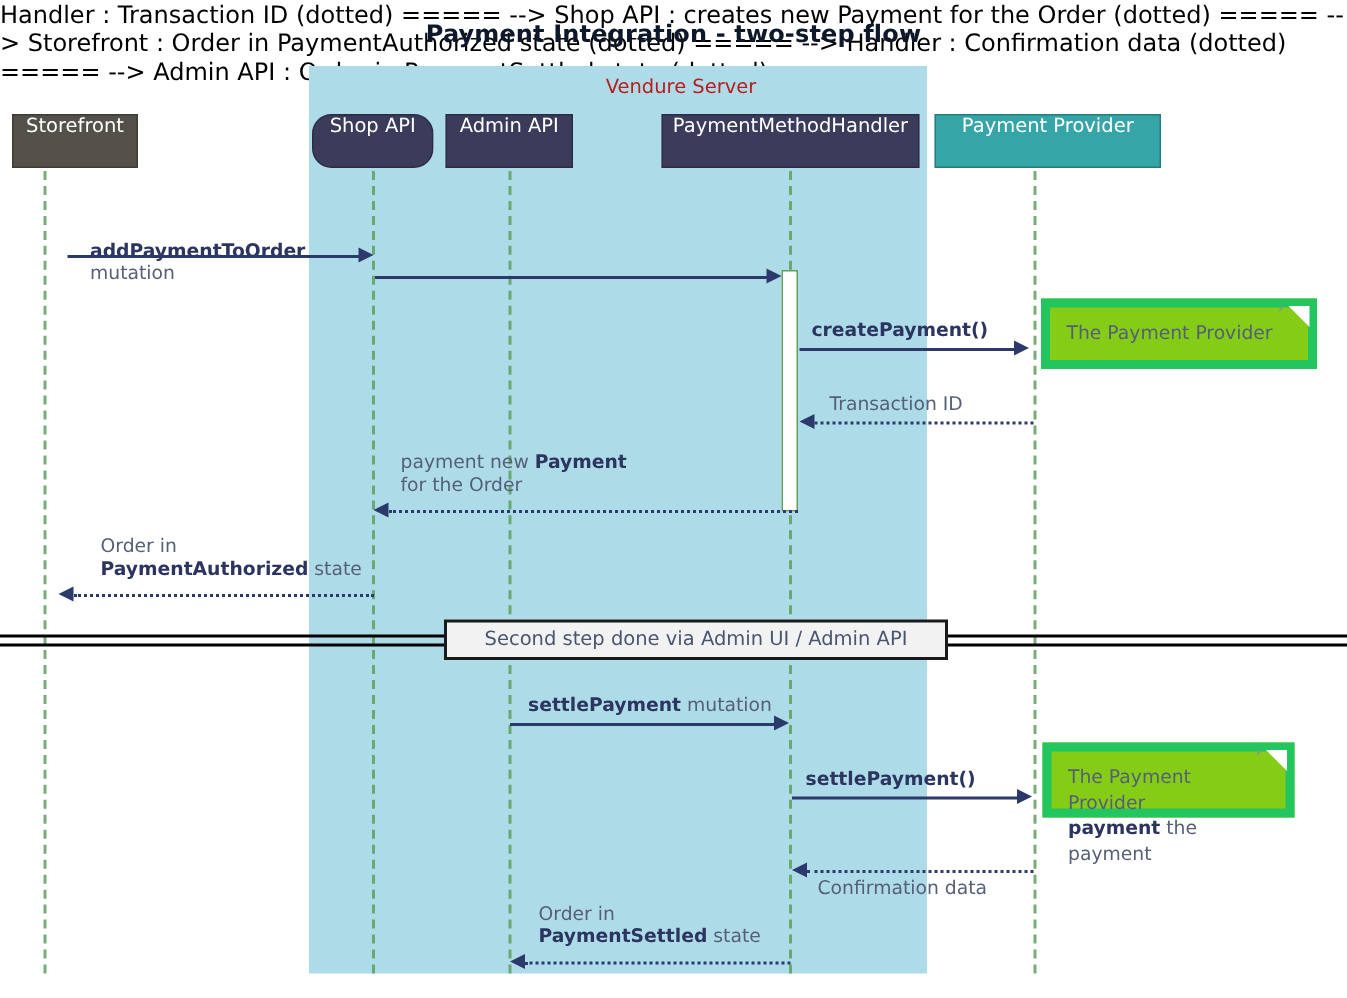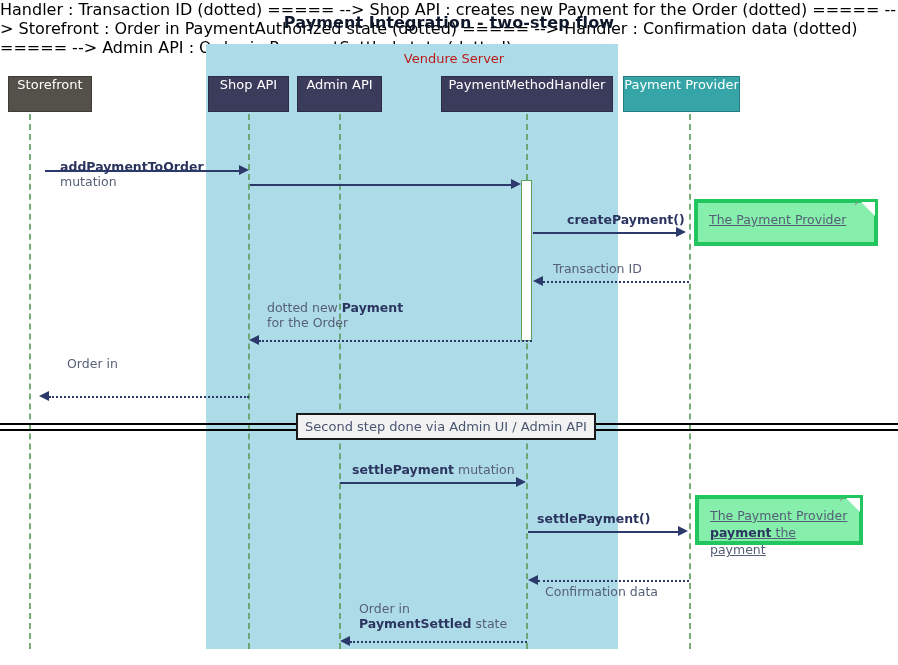--- a/index.html
+++ b/index.html
@@ -115,28 +115,27 @@
     display: flex;
     align-items: center;
     justify-content: center;
     font-size: 13px;
     color: #4a5570;
     white-space: nowrap;
   }
 
   
   .note {
-    background: #86efac;
-    border: 4px solid #22c55e;
+    background: #84cc16;
+    border: 6px solid #22c55e;
     box-sizing: border-box;
     font-size: 12.5px;
     color: #555f77;
     line-height: 17px;
     padding: 8px 11px;
-    text-decoration: underline;
   }
   .note b { color: #2b3560; font-weight: bold; }
   .note-fold {
     position: absolute;
     right: -1px; top: -1px;
     width: 0; height: 0;
     border-left: 14px solid transparent;
     border-top: 14px solid #ffffff;
   }
   .note-fold-edge {
@@ -171,86 +170,87 @@
   <div class="abs lifeline" style="left:29px;"></div>
   <div class="abs lifeline" style="left:248px;"></div>
   <div class="abs lifeline" style="left:339px;"></div>
   <div class="abs lifeline" style="left:526px;"></div>
   <div class="abs lifeline" style="left:689px;"></div>
 
   
   <div class="abs participant p-storefront" style="left:8px;  width:84px;">
     <span>Storefront</span>
   </div>
-  <div class="abs participant p-api" style="left:208px; width:81px;">
+  <div class="abs participant p-api" style="left:208px; width:81px;border-radius:13px;">
     <span>Shop API</span>
   </div>
   <div class="abs participant p-api" style="left:297px; width:85px;">
     <span>Admin API</span>
   </div>
   <div class="abs participant p-api" style="left:441px; width:172px;">
     <span>PaymentMethodHandler</span>
   </div>
-  <div class="abs participant p-provider" style="left:623px; width:117px;">
+  <div class="abs participant p-provider" style="left:623px; width:151px;">
     <span>Payment Provider</span>
   </div>
 
   
   <div class="abs activation" style="left:521px; top:180px; width:11px; height:161px;"></div>
 
   
   <div class="abs msg-label" style="left:60px; top:131px;margin-top:28px;">
     <div><b>addPaymentToOrder</b></div>
     <div><span>mutation</span></div>
   </div>
   <div class="abs msg-line" style="left:45px; top:170px; width:195px;"></div>
   <div class="abs arrow-head right" style="left:239px; top:165px;"></div>
 
   
   <div class="abs msg-line" style="left:250px; top:184px; width:262px;"></div>
   <div class="abs arrow-head right" style="left:511px; top:179px;"></div>
 
   
-  <div class="abs msg-label" style="left:541px; top:212px;margin-left:26px;">
+  <div class="abs msg-label" style="left:541px; top:212px;">
     <b>createPayment()</b>
   </div>
   <div class="abs msg-line" style="left:533px; top:232px; width:144px;"></div>
   <div class="abs arrow-head right" style="left:676px; top:227px;"></div>
 
   
   <div class="abs note" style="left:694px; top:199px; width:184px; height:47px;">
     <div>The Payment Provider</div>
     <div class="note-fold"></div>
     <div class="note-fold-edge"></div>
   </div>
 
    Handler : Transaction ID (dotted) ===== --&gt;
   <div class="abs msg-label" style="left:553px; top:261px;">Transaction ID</div>
   <div class="abs msg-line dotted" style="left:543px; top:281px; width:146px;"></div>
   <div class="abs arrow-head left" style="left:533px; top:276px;"></div>
 
    Shop API : creates new Payment for the Order (dotted) ===== --&gt;
   <div class="abs msg-label" style="left:267px; top:300px;">
-    <div><span>dotted new </span><b>Payment</b></div>
+    <div><span>payment new </span><b>Payment</b></div>
     <div><span>for the Order</span></div>
   </div>
   <div class="abs msg-line dotted" style="left:259px; top:340px; width:273px;"></div>
   <div class="abs arrow-head left" style="left:249px; top:335px;"></div>
 
    Storefront : Order in PaymentAuthorized state (dotted) ===== --&gt;
   <div class="abs msg-label" style="left:67px; top:356px;">
     <div><span>Order in</span></div>
+    <div><b>PaymentAuthorized</b><span> state</span></div>
   </div>
   <div class="abs msg-line dotted" style="left:49px; top:396px; width:200px;"></div>
   <div class="abs arrow-head left" style="left:39px; top:391px;"></div>
 
   
   <div class="abs divider-line" style="top:423px;"></div>
   <div class="abs divider-line" style="top:429px;"></div>
-  <div class="abs divider-box" style="left:296px; top:413px; width:300px; height:27px;">
+  <div class="abs divider-box" style="left:296px; top:413px; width:336px; height:27px;">
     <span>Second step done via Admin UI / Admin API</span>
   </div>
 
   
   <div class="abs msg-label" style="left:352px; top:462px;">
     <b>settlePayment</b><span> mutation</span>
   </div>
   <div class="abs msg-line" style="left:340px; top:482px; width:177px;"></div>
   <div class="abs arrow-head right" style="left:516px; top:477px;"></div>
 

